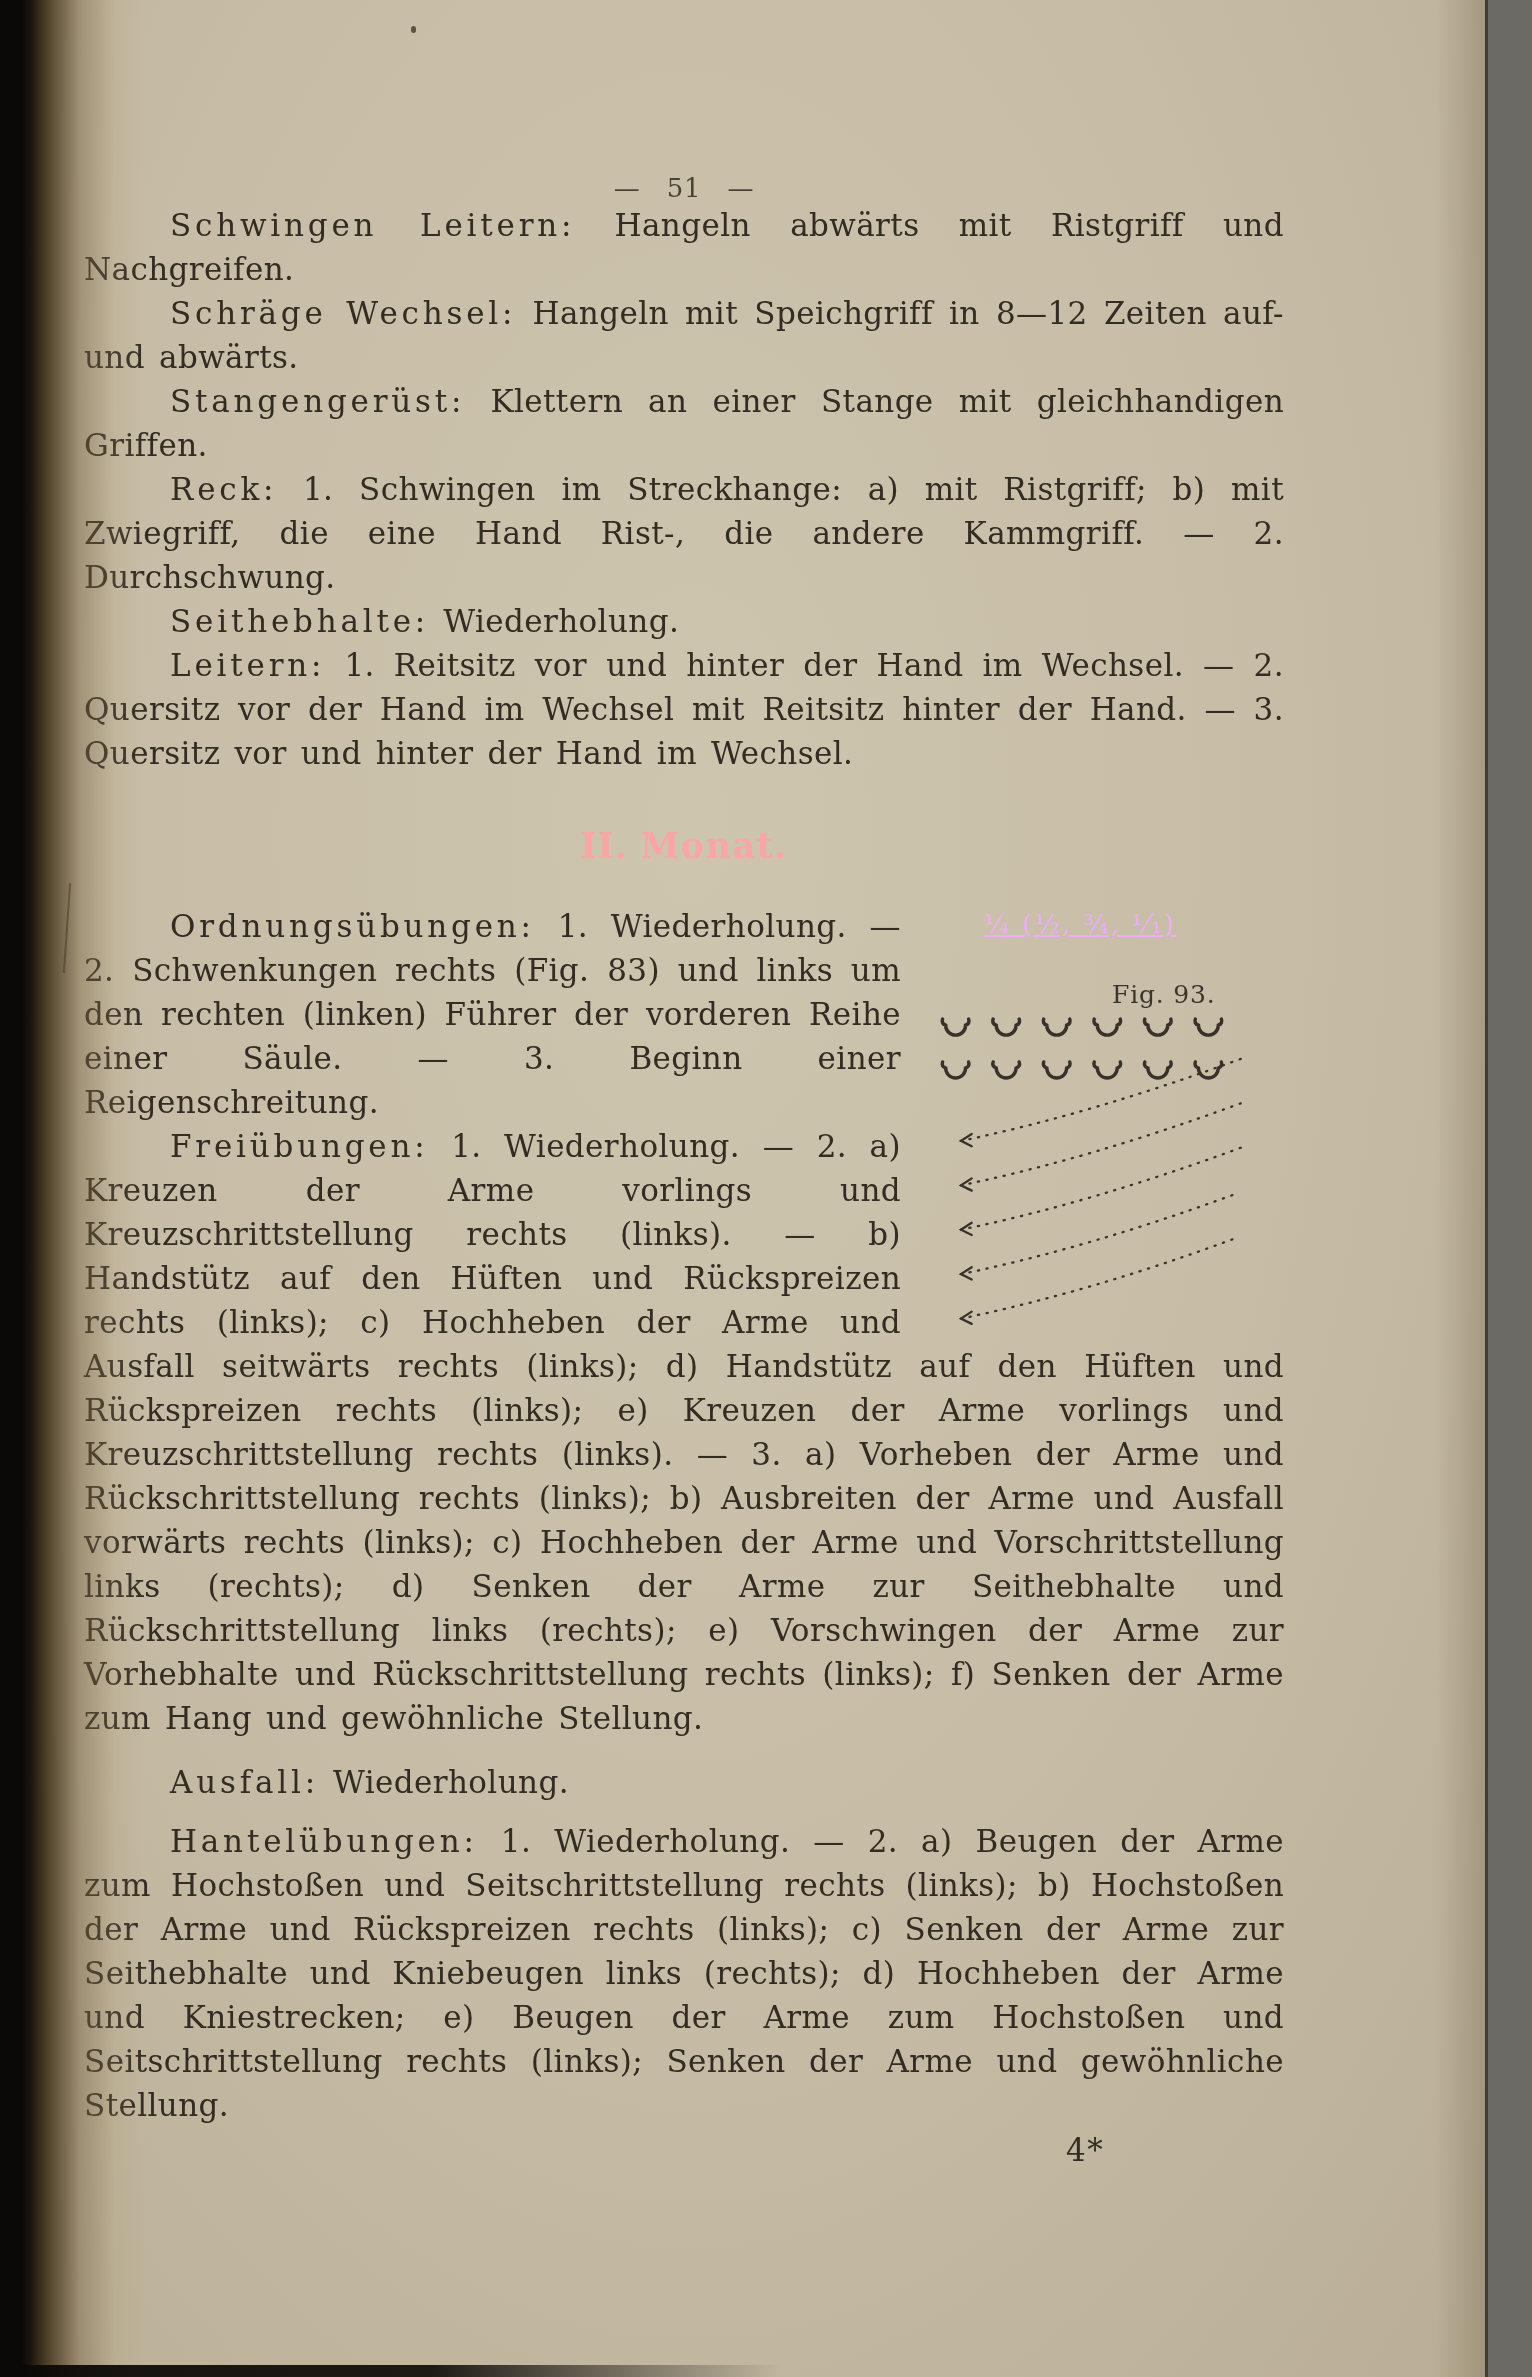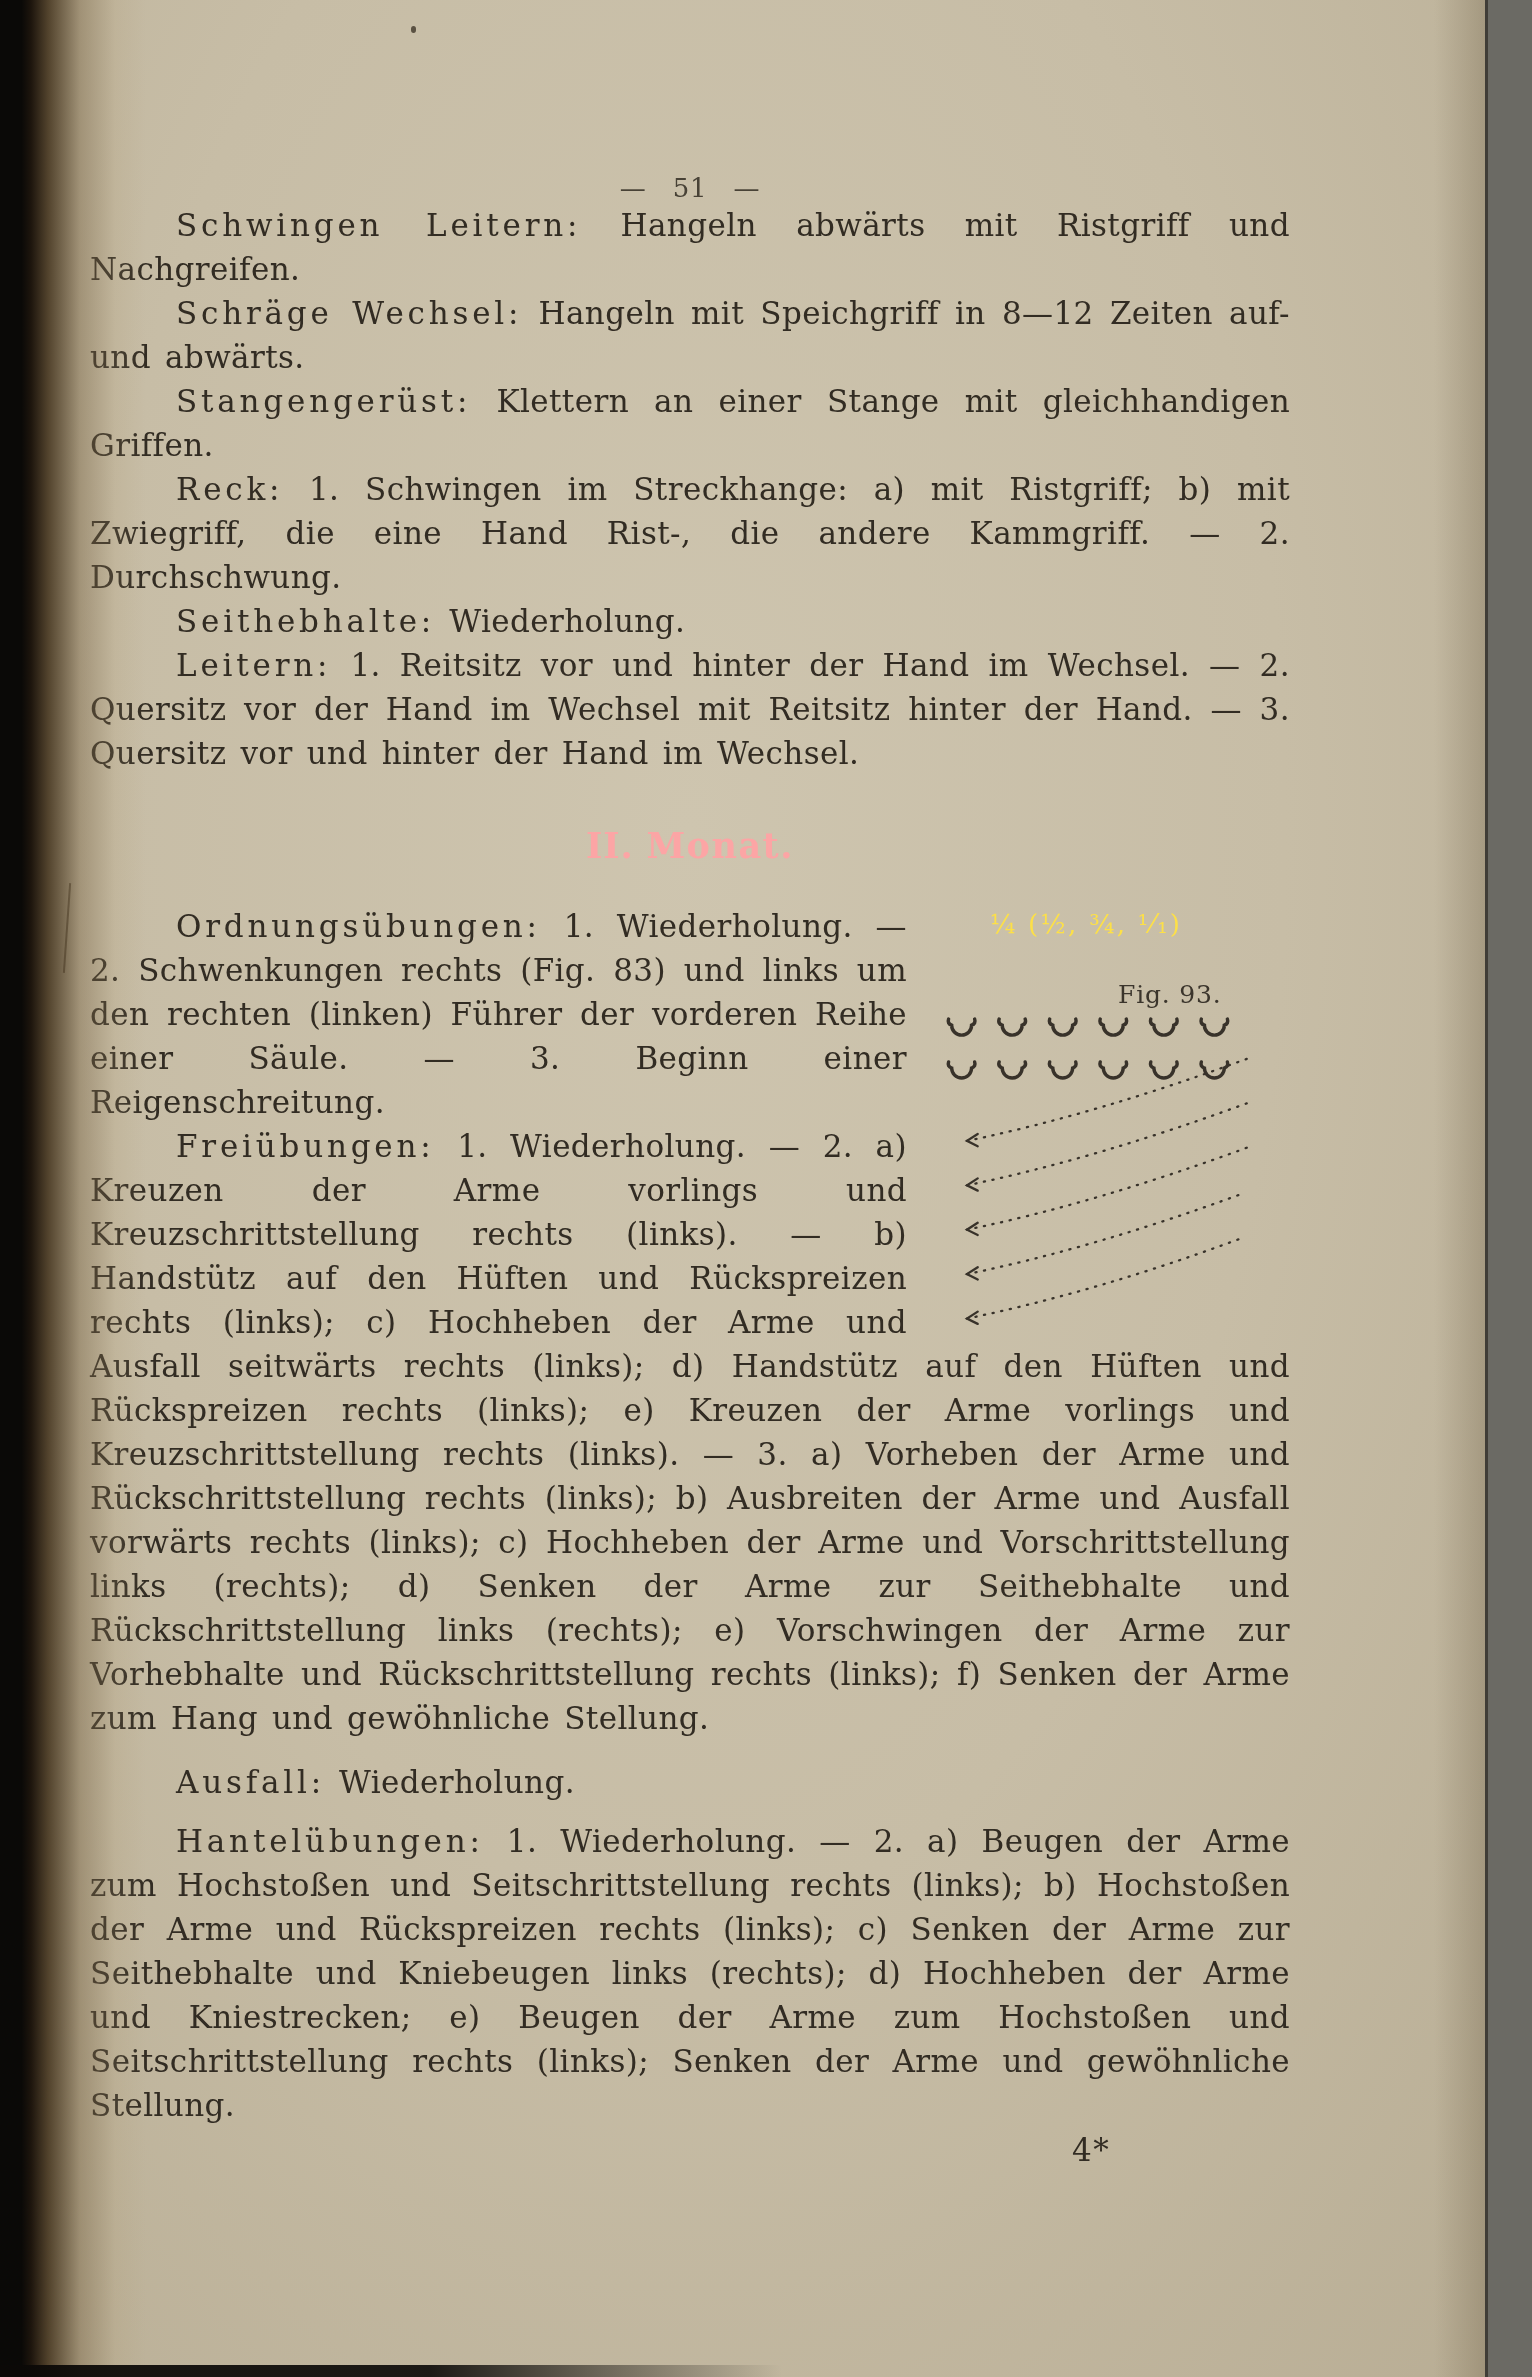--- a/index.html
+++ b/index.html
@@ -43,21 +43,21 @@
   .speck {
     position: absolute; left: 411px; top: 26px; width: 5.4px; height: 6.9px;
     border-radius: 50%; background: #5a5142;
   }
   .scratch {
     position: absolute; left: 66px; top: 883px; width: 2.3px; height: 90px;
     background: rgba(52,40,26,0.55); transform: rotate(4deg);
   }
 
   .textcol {
-    position: absolute; left: 90px; top: 0; width: 1200px;
+    position: absolute; left: 84px; top: 0; width: 1200px;
     color: #322c23;
   }
   .pagenum {
     margin-top: 173px;
     text-align: center;
     font-size: 26px; color: #484236;
     word-spacing: 17px;
     letter-spacing: 0.8px;
   }
   .body-start { margin-top: 58px; }
@@ -82,22 +82,23 @@
 
   .fig-float {
     float: right;
     width: 360px; height: 429px;
     margin-left: 23px; margin-bottom: 6.1px;
     position: relative;
   }
   .fraction {
     padding: 4.6px 0 0 60px;
     font-size: 26px; letter-spacing: 2.3px;
-    color: #fde047;
+    color: #f0abfc;
     text-indent: 0;
+    text-decoration: underline;
   }
   .figlabel {
     margin: 41px 0 3.1px 188px;
     font-size: 25px; color: #3b352c;
     letter-spacing: 0.8px;
   }
   .fig-svg { display: block; margin-left: 13.8px; }
 
   .sig {
     margin-top: 4.6px;

